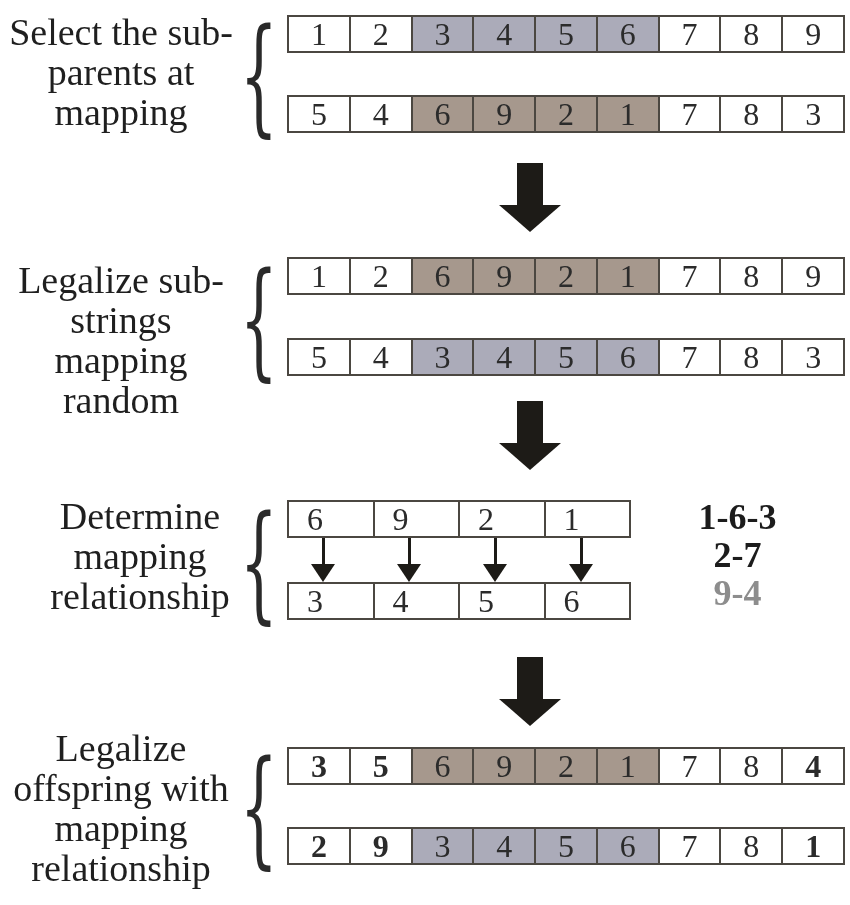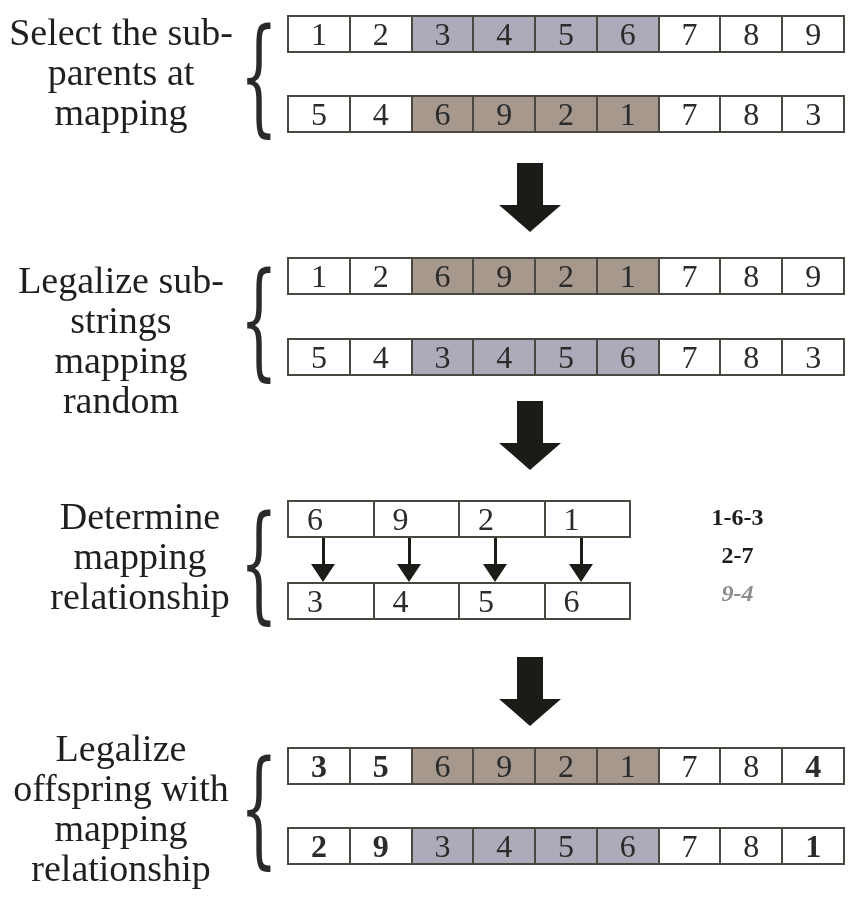--- a/index.html
+++ b/index.html
@@ -93,24 +93,24 @@
     width:0;height:0;margin:0 auto;
     border-left:12px solid transparent;
     border-right:12px solid transparent;
     border-top:18px solid var(--arrow_black,#1d1b17);
   }
   .ma-1{left:311px;} .ma-2{left:397px;} .ma-3{left:483px;} .ma-4{left:569px;}
   
   .relations{
     position:absolute;left:675px;top:498px;width:125px;
     text-align:center;
-    font-size:24px;font-weight:bold;line-height:38px;
+    font-size:36px;font-weight:bold;line-height:38px;
   }
   .relations .rel{color:#1c1c1c;}
-  .relations .rel-gray{color:var(--relation_gray,#8d8d8d);font-style:italic;}
+  .relations .rel-gray{color:var(--relation_gray,#8d8d8d);}
 </style>
 </head>
 <body>
 
 <div class="canvas">
 
   <div class="step-label lbl-1">
     <div>Select the sub-</div>
     <div>parents at</div>
     <div>mapping</div>

